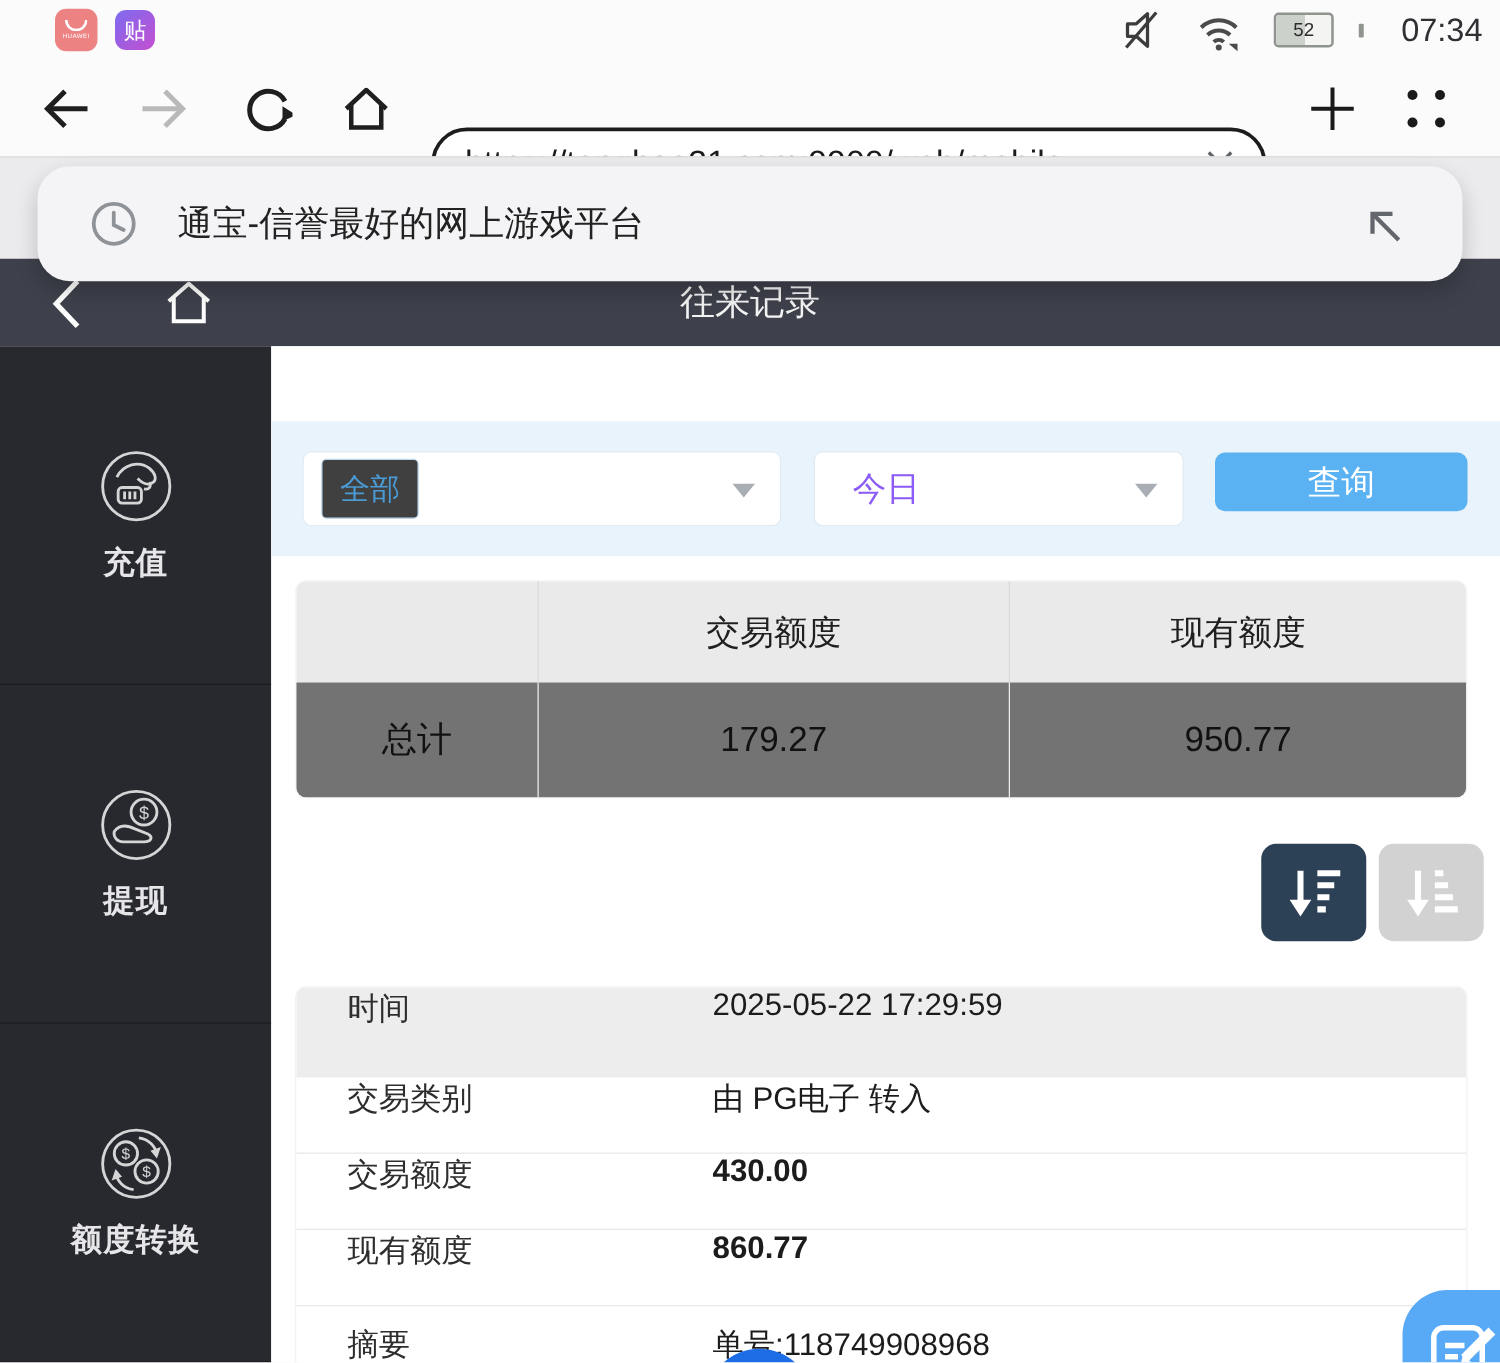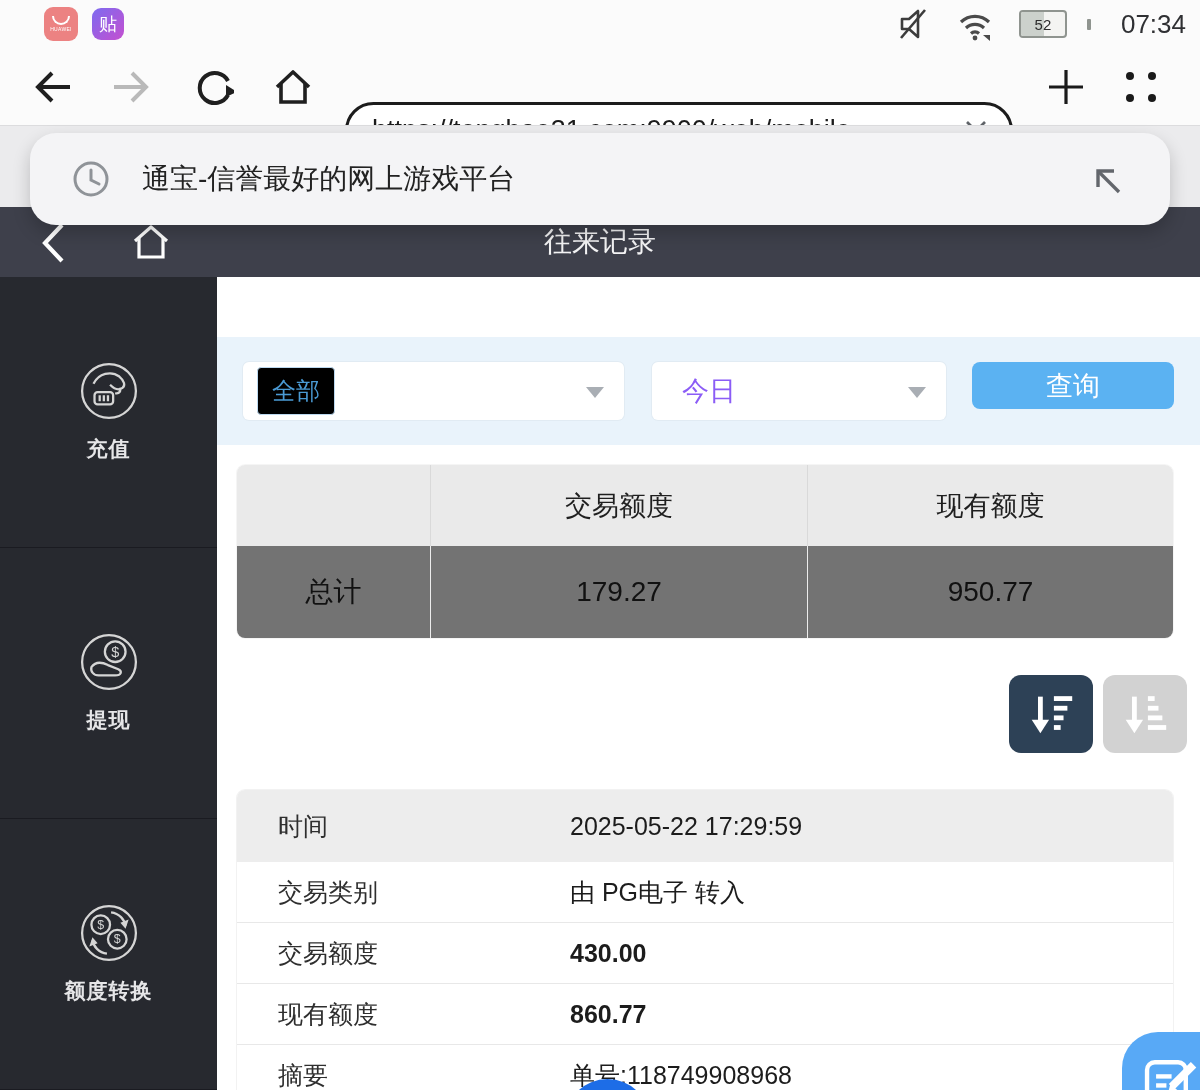--- a/index.html
+++ b/index.html
@@ -44,34 +44,34 @@
   .page-header{position:absolute;left:0;top:207px;width:1200px;height:70px;background:#3e404b;}
   .ph-back{position:absolute;left:36px;top:13px;}
   .ph-home{position:absolute;left:128px;top:13px;}
   .ph-title{position:absolute;left:0;right:0;top:0;height:70px;display:flex;align-items:center;justify-content:center;
             color:#f3f3f4;font-size:28px;}
 
   
   .sidebar{position:absolute;left:0;top:277px;width:217px;height:813px;background:#27292f;display:flex;flex-direction:column;}
   .side-item{height:270px;display:flex;flex-direction:column;align-items:center;justify-content:center;
              border-bottom:1px solid #1a1b21;cursor:pointer;}
-  .side-item .lbl{margin-top:14px;color:#e6e6e8;font-size:21px;font-weight:bold;letter-spacing:1px;}
+  .side-item .lbl{margin-top:14px;color:#e6e6e8;font-size:25px;font-weight:bold;letter-spacing:1px;}
 
   
   .main{position:absolute;left:217px;top:277px;width:983px;height:813px;background:#fff;}
   .balance-bar{position:absolute;left:0;top:0;width:983px;height:60px;background:#fff;}
   .rmb{position:absolute;right:17px;top:0;height:60px;display:flex;align-items:center;font-size:23px;color:#7b828a;}
   .scribble{position:absolute;left:8px;top:2px;}
 
   .filter-bar{position:absolute;left:0;top:60px;width:983px;height:108px;background:#e9f3fb;}
   .select{position:absolute;top:25px;height:58px;background:#fff;border-radius:6px;display:flex;align-items:center;
           box-shadow:0 0 0 1px rgba(0,0,0,.03);cursor:pointer;}
   .select1{left:26px;width:381px;}
   .select2{left:435px;width:294px;}
-  .chip{margin-left:14px;padding:7px 14px;font-size:24px;color:#4a9ad4;background:#000000;
+  .chip{margin-left:14px;padding:7px 14px;font-size:24px;color:#4a9ad4;background:#404040;
         border:1px solid #bcd9f0;border-radius:4px;}
   .sel-text{margin-left:30px;font-size:27px;color:#8b5cf6;}
   .caret{position:absolute;right:20px;top:50%;margin-top:-4px;width:0;height:0;
          border-left:9px solid transparent;border-right:9px solid transparent;border-top:11px solid #a9aeb4;}
   .query-btn{position:absolute;left:755px;top:25px;width:202px;height:47px;background:#5bb2f2;border-radius:8px;
              color:#fff;font-size:27px;display:flex;align-items:center;justify-content:center;cursor:pointer;}
 
   .sum-table{position:absolute;left:20px;top:188px;width:936px;border-radius:8px;overflow:hidden;
              box-shadow:0 0 0 1px rgba(0,0,0,.04);}
   .sum-head{display:flex;height:81px;background:#eaeaea;}
@@ -82,21 +82,21 @@
   .sum-body .cell{font-size:28px;color:#111;}
   .sum-body .c2,.sum-body .c3{border-left:1px solid #ececec;}
 
   .sort-btn{position:absolute;top:398px;width:84px;height:78px;border-radius:12px;display:flex;
             align-items:center;justify-content:center;cursor:pointer;}
   .sort-desc{left:792px;background:#2d4156;}
   .sort-asc{left:886px;background:#d2d2d2;}
 
   .record{position:absolute;left:20px;top:513px;width:936px;background:#fff;border-radius:8px 8px 0 0;overflow:hidden;
           box-shadow:0 0 0 1px rgba(0,0,0,.05);}
-  .rec-row{display:flex;align-items:center;}
+  .rec-row{display:flex;}
   .rec-head{height:72px;background:#ededed;}
   .rec-r{height:60px;border-bottom:1px solid #e8e8e8;}
   .rec-r:last-child{border-bottom:none;height:65px;align-items:flex-start;padding-top:14px;box-sizing:border-box;}
   .rec-label{width:333px;padding-left:41px;box-sizing:border-box;font-size:25px;color:#2e2e2e;}
   .rec-value{flex:1;font-size:25px;color:#1c1c1c;}
   .rec-value.bold{font-weight:bold;}
 
   .blue-circle{position:absolute;left:348px;top:802px;width:85px;height:85px;border-radius:50%;background:#1d6de7;z-index:6;}
   .fab{position:absolute;left:905px;top:755px;width:112px;height:112px;border-radius:36px;background:#58a9f6;z-index:7;
        display:flex;align-items:flex-start;justify-content:flex-start;padding:16px;box-sizing:border-box;cursor:pointer;}

